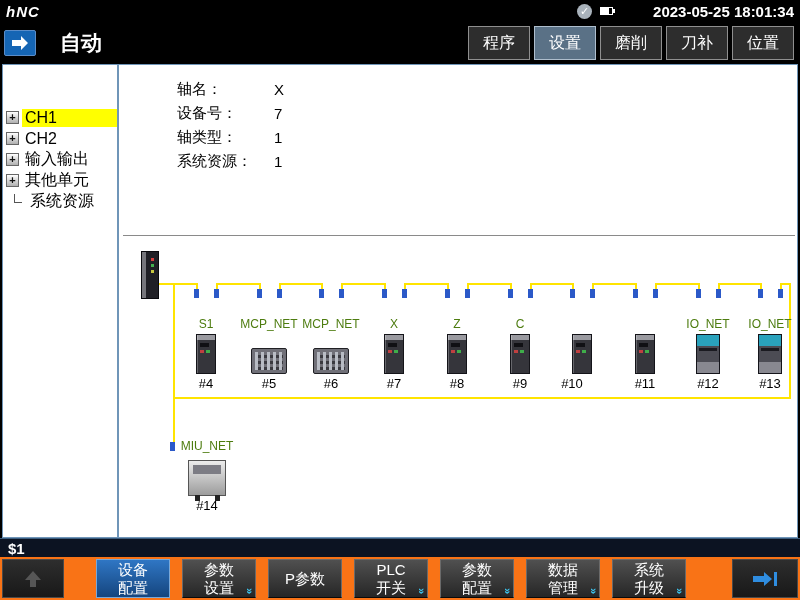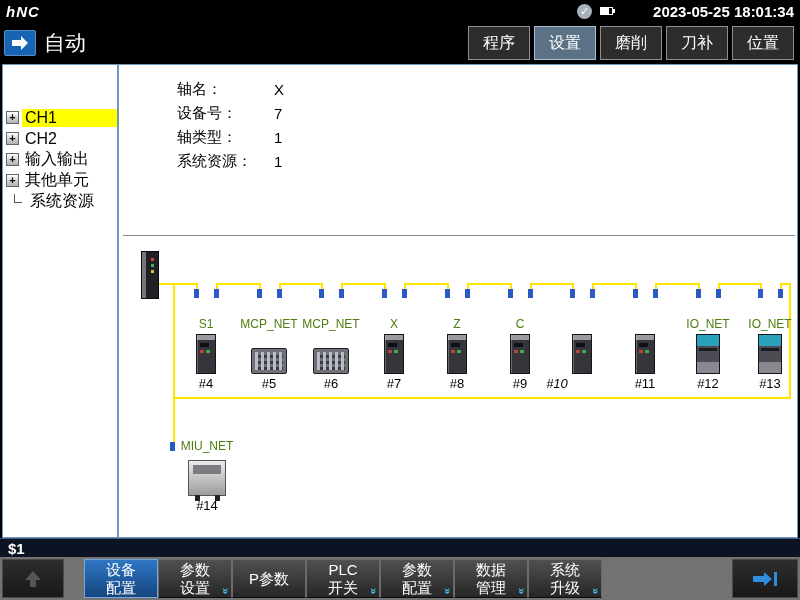--- a/index.html
+++ b/index.html
@@ -17,21 +17,21 @@
   .battery { width:13px; height:8px; border:1px solid #fff; position:relative;
              background:linear-gradient(90deg,#fff 0 8px,transparent 8px); }
   .battery::after { content:''; position:absolute; right:-3px; top:1px; width:2px; height:4px; background:#fff; }
   .datetime { color:#fff; font-weight:bold; font-size:15px;margin-left:32px; }
 
   
   .titlebar { position:absolute; left:0; top:22px; width:800px; height:42px; background:#000;
               display:flex; align-items:center; padding:0 4px; }
   .mode-icon { width:32px; height:26px; background:#1565b4; border:1px solid #5a8cc8; border-radius:2px;
                display:flex; align-items:center; justify-content:center; }
-  .mode-title { color:#fff; font-weight:normal; font-size:21px; margin-left:8px; }
+  .mode-title { color:#fff; font-weight:bold; font-size:21px; margin-left:24px; }
   .tabs { margin-left:auto; display:flex; margin-right:2px; }
   .tab { width:62px; height:34px; margin-left:4px; background:#2d2d2d; border:1px solid #8f8f8f;
          color:#fff; font-size:16px; display:flex; align-items:center; justify-content:center; }
   .tab.active { background:#5a7186; border-color:#aebecd; }
 
   
   .main { position:absolute; left:2px; top:64px; width:796px; height:474px; background:#fff;
           border:1px solid #6f95b8; }
   .sidebar { position:absolute; left:0; top:0; width:116px; height:100%;
              border-right:2px solid #6f95b8; background:#fff; }
@@ -77,22 +77,22 @@
                  background:#222; box-shadow:20px 0 0 #222; }
   .controller { position:absolute; left:20px; top:12px; width:18px; height:48px;
                 background:linear-gradient(90deg,#76767c 0 4px,#202026 4px); border:1px solid #0a0a0e; }
   .controller::after { content:''; position:absolute; left:9px; top:6px; width:3px; height:3px;
                        background:#d84040; box-shadow:0 6px 0 #44b050,0 12px 0 #c8c840; }
 
   
   .statusbar { position:absolute; left:0; top:538px; width:800px; height:19px; background:#0c1322;
                border-top:1px solid #3c5e80; color:#fff; font-size:15px; font-weight:bold;
                display:flex; align-items:center; padding-left:8px; }
-  .softkeys { position:absolute; left:0; top:557px; width:800px; height:43px; background:#737373;
-              display:flex; gap:0; padding:2px; align-items:stretch; }
+  .softkeys { position:absolute; left:0; top:557px; width:800px; height:43px; background:#f97316;
+              display:flex; gap:12px; padding:2px; align-items:stretch; }
   .sk-nav { width:62px; background:linear-gradient(180deg,#2e2e2e,#181818); border:1px solid #4a4a4a;
             display:flex; align-items:center; justify-content:center; }
   .sk-nav.up { margin-right:20px; }
   .sk-nav.next { width:66px; margin-left:auto; }
   .sk { width:74px; position:relative; background:linear-gradient(180deg,#505050,#262626);
         border:1px solid #6a6a6a; border-bottom-color:#0a0a0a; color:#fff; font-size:15px;
         line-height:18px; display:flex; flex-direction:column; align-items:center; justify-content:center; }
   .sk.active { background:linear-gradient(180deg,#2f76c4,#15457e); border-color:#79a8d8; }
   .sk .more { position:absolute; right:2px; bottom:2px; color:#3ec6f0; font-size:11px;
               font-weight:bold; transform:rotate(90deg); line-height:8px; }
@@ -242,21 +242,21 @@
         <div class="device drive" style="left: 263px; top: 95px; width: 20px; height: 40px;"></div>
         <div class="dev-id" style="left: 233px; top: 137px; width: 80px;">#7</div>
         <div class="dev-label" style="left: 296px; top: 78px; width: 80px;">Z</div>
         <div class="device drive" style="left: 326px; top: 95px; width: 20px; height: 40px;"></div>
         <div class="dev-id" style="left: 296px; top: 137px; width: 80px;">#8</div>
         <div class="dev-label" style="left: 359px; top: 78px; width: 80px;">C</div>
         <div class="device drive" style="left: 389px; top: 95px; width: 20px; height: 40px;"></div>
         <div class="dev-id" style="left: 359px; top: 137px; width: 80px;">#9</div>
         <div class="dev-label" style="left: 421px; top: 78px; width: 80px;"></div>
         <div class="device drive" style="left: 451px; top: 95px; width: 20px; height: 40px;"></div>
-        <div class="dev-id" style="left: 396px; top: 137px; width: 80px; font-style: italic;">#10</div>
+        <div class="dev-id" style="left: 411px; top: 137px; width: 80px;">#10</div>
         <div class="dev-label" style="left: 484px; top: 78px; width: 80px;"></div>
         <div class="device drive" style="left: 514px; top: 95px; width: 20px; height: 40px;"></div>
         <div class="dev-id" style="left: 484px; top: 137px; width: 80px;">#11</div>
         <div class="dev-label" style="left: 547px; top: 78px; width: 80px;">IO_NET</div>
         <div class="device io" style="left: 575px; top: 95px; width: 24px; height: 40px;"></div>
         <div class="dev-id" style="left: 547px; top: 137px; width: 80px;">#12</div>
         <div class="dev-label" style="left: 609px; top: 78px; width: 80px;">IO_NET</div>
         <div class="device io" style="left: 637px; top: 95px; width: 24px; height: 40px;"></div>
         <div class="dev-id" style="left: 609px; top: 137px; width: 80px;">#13</div>
         <div class="dev-label" style="left: 46px; top: 200px; width: 80px;">MIU_NET</div>

